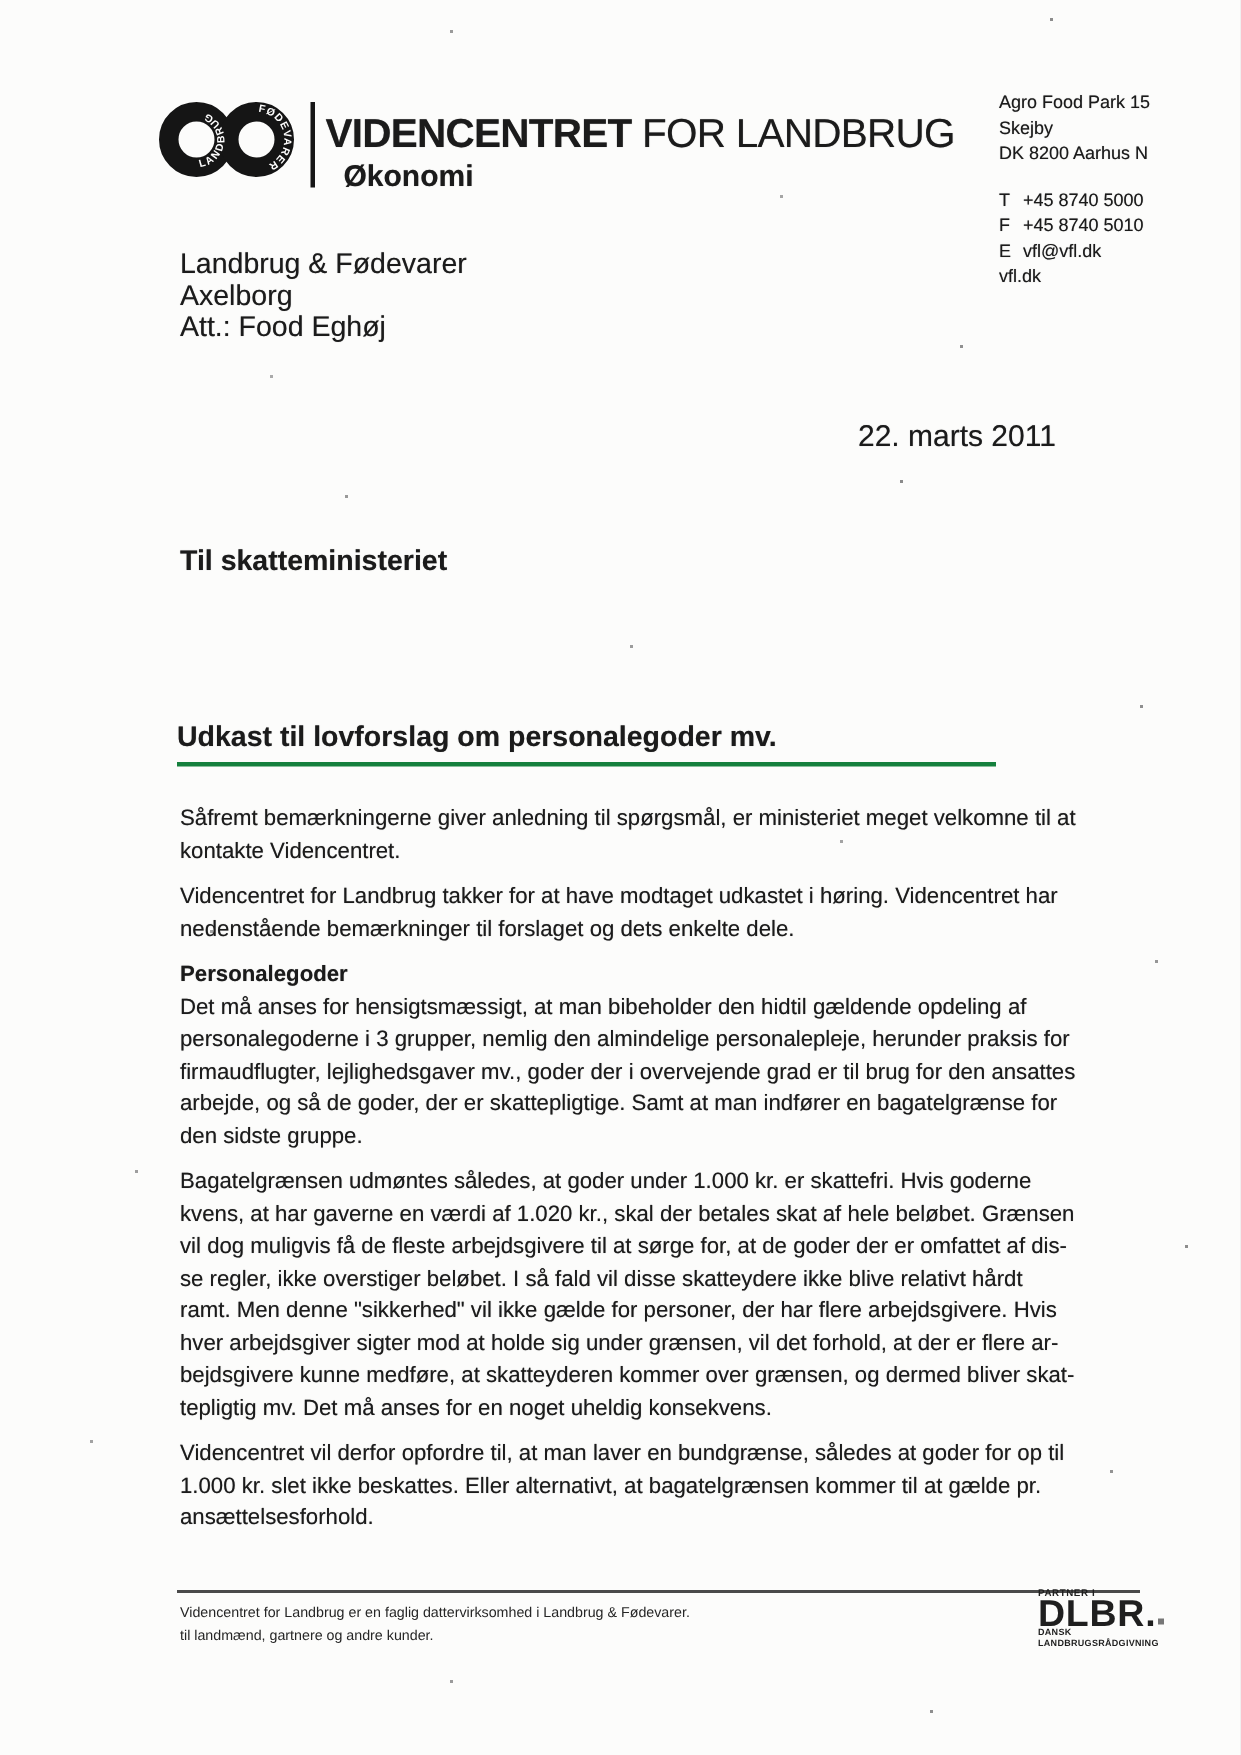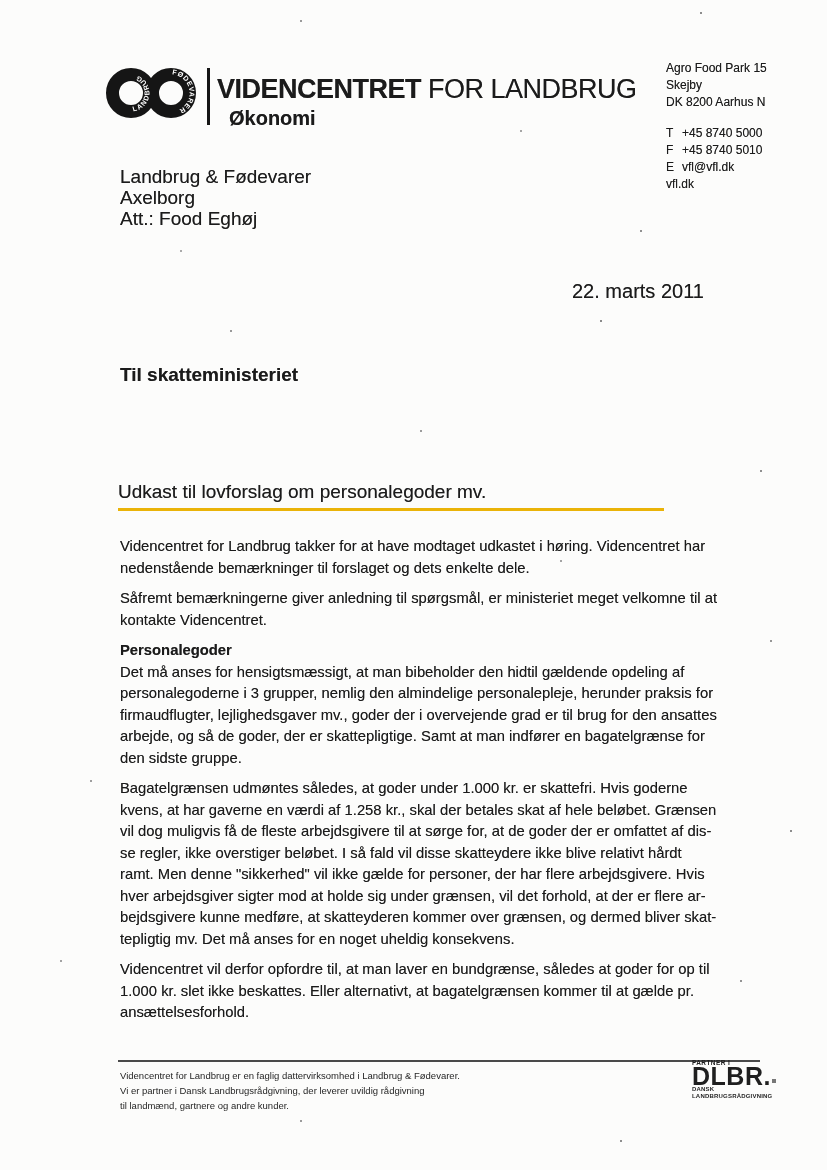--- a/index.html
+++ b/index.html
@@ -27,22 +27,22 @@
 
   
   .recipient{ position:absolute; left:120px; top:166px; font-size:19px; line-height:21px; }
 
   .date{ position:absolute; left:572px; top:280px; font-size:20px; }
 
   .salutation{ position:absolute; left:120px; top:364px; font-size:19px; font-weight:700;text-align:center; }
 
   .subject{
     position:absolute; left:118px; top:481px; width:546px;
-    font-size:19px; font-weight:400; padding-bottom:5px;
-    border-bottom:3px solid #eab308;
+    font-size:19px; font-weight:700; padding-bottom:5px;
+    border-bottom:3px solid #15803d;
   }
 
   
   .body{ position:absolute; left:120px; top:536px; width:628px; font-size:14.8px; line-height:21.5px; }
   .para{ margin:0 0 9px 0; }
   .sec-head{ font-weight:700; }
 
   
   .foot-rule{ position:absolute; left:118px; top:1060px; width:642px; border-top:2px solid #4a4a4a; }
   .foot-text{ position:absolute; left:120px; top:1068px; font-size:9.5px; line-height:15px; color:#262626; }
@@ -118,56 +118,55 @@
     </div>
 
   <div class="date scantext">22. marts 2011</div>
 
   <div class="salutation scantext">Til skatteministeriet</div>
 
   <div class="subject scantext">Udkast til lovforslag om personalegoder mv.</div>
 
   <div class="body scantext">
     <div class="para">
+        <div>Såfremt bemærkningerne giver anledning til spørgsmål, er ministeriet meget velkomne til at</div>
+        <div>kontakte Videncentret.</div>
+      </div>
+    <div class="para">
         <div>Videncentret for Landbrug takker for at have modtaget udkastet i høring. Videncentret har</div>
         <div>nedenstående bemærkninger til forslaget og dets enkelte dele.</div>
-      </div>
-    <div class="para">
-        <div>Såfremt bemærkningerne giver anledning til spørgsmål, er ministeriet meget velkomne til at</div>
-        <div>kontakte Videncentret.</div>
       </div>
     <div class="sec-head">Personalegoder</div>
     <div class="para">
         <div>Det må anses for hensigtsmæssigt, at man bibeholder den hidtil gældende opdeling af</div>
         <div>personalegoderne i 3 grupper, nemlig den almindelige personalepleje, herunder praksis for</div>
         <div>firmaudflugter, lejlighedsgaver mv., goder der i overvejende grad er til brug for den ansattes</div>
         <div>arbejde, og så de goder, der er skattepligtige. Samt at man indfører en bagatelgrænse for</div>
         <div>den sidste gruppe.</div>
       </div>
     <div class="para">
         <div>Bagatelgrænsen udmøntes således, at goder under 1.000 kr. er skattefri. Hvis goderne</div>
-        <div>kvens, at har gaverne en værdi af 1.258 kr., skal der betales skat af hele beløbet. Grænsen</div>
+        <div>kvens, at har gaverne en værdi af 1.020 kr., skal der betales skat af hele beløbet. Grænsen</div>
         <div>vil dog muligvis få de fleste arbejdsgivere til at sørge for, at de goder der er omfattet af dis-</div>
         <div>se regler, ikke overstiger beløbet. I så fald vil disse skatteydere ikke blive relativt hårdt</div>
         <div>ramt. Men denne "sikkerhed" vil ikke gælde for personer, der har flere arbejdsgivere. Hvis</div>
         <div>hver arbejdsgiver sigter mod at holde sig under grænsen, vil det forhold, at der er flere ar-</div>
         <div>bejdsgivere kunne medføre, at skatteyderen kommer over grænsen, og dermed bliver skat-</div>
         <div>tepligtig mv. Det må anses for en noget uheldig konsekvens.</div>
       </div>
     <div class="para">
         <div>Videncentret vil derfor opfordre til, at man laver en bundgrænse, således at goder for op til</div>
         <div>1.000 kr. slet ikke beskattes. Eller alternativt, at bagatelgrænsen kommer til at gælde pr.</div>
         <div>ansættelsesforhold.</div>
       </div>
   </div>
 
   <div class="foot-rule"></div>
   <div class="foot-text">
       <div>Videncentret for Landbrug er en faglig dattervirksomhed i Landbrug &amp; Fødevarer.</div>
-      <div>Vi er partner i Dansk Landbrugsrådgivning, der leverer uvildig rådgivning</div>
       <div>til landmænd, gartnere og andre kunder.</div>
     </div>
 
   <div class="dlbr">
     <div class="dlbr-partner">PARTNER I</div>
     <div class="dlbr-name">
       <span>DLBR.</span>
       <span class="dlbr-tm"></span>
     </div>
     <div class="dlbr-sub">DANSK</div>

